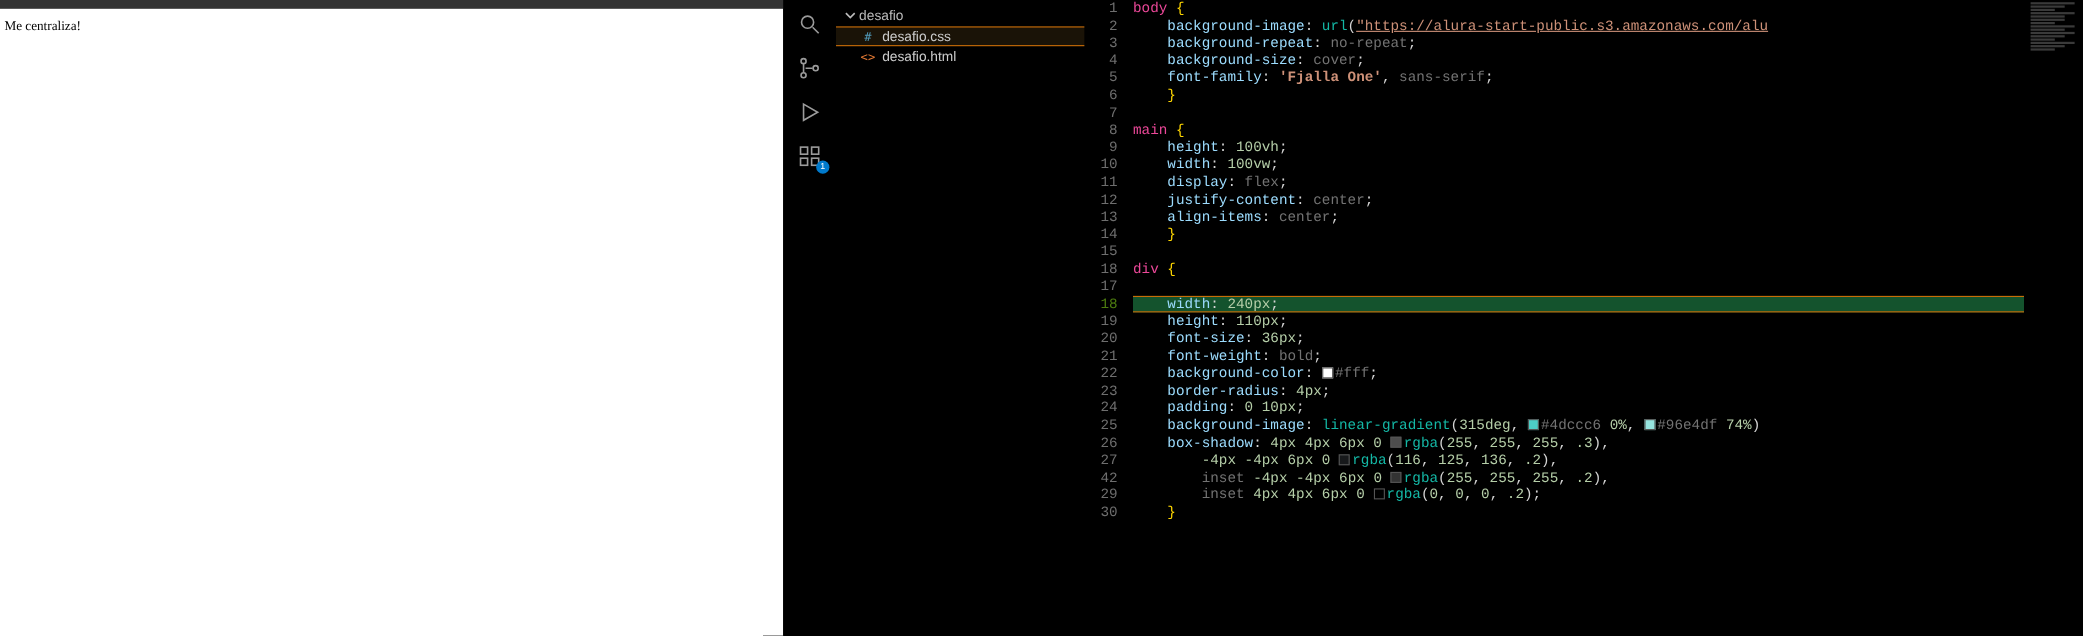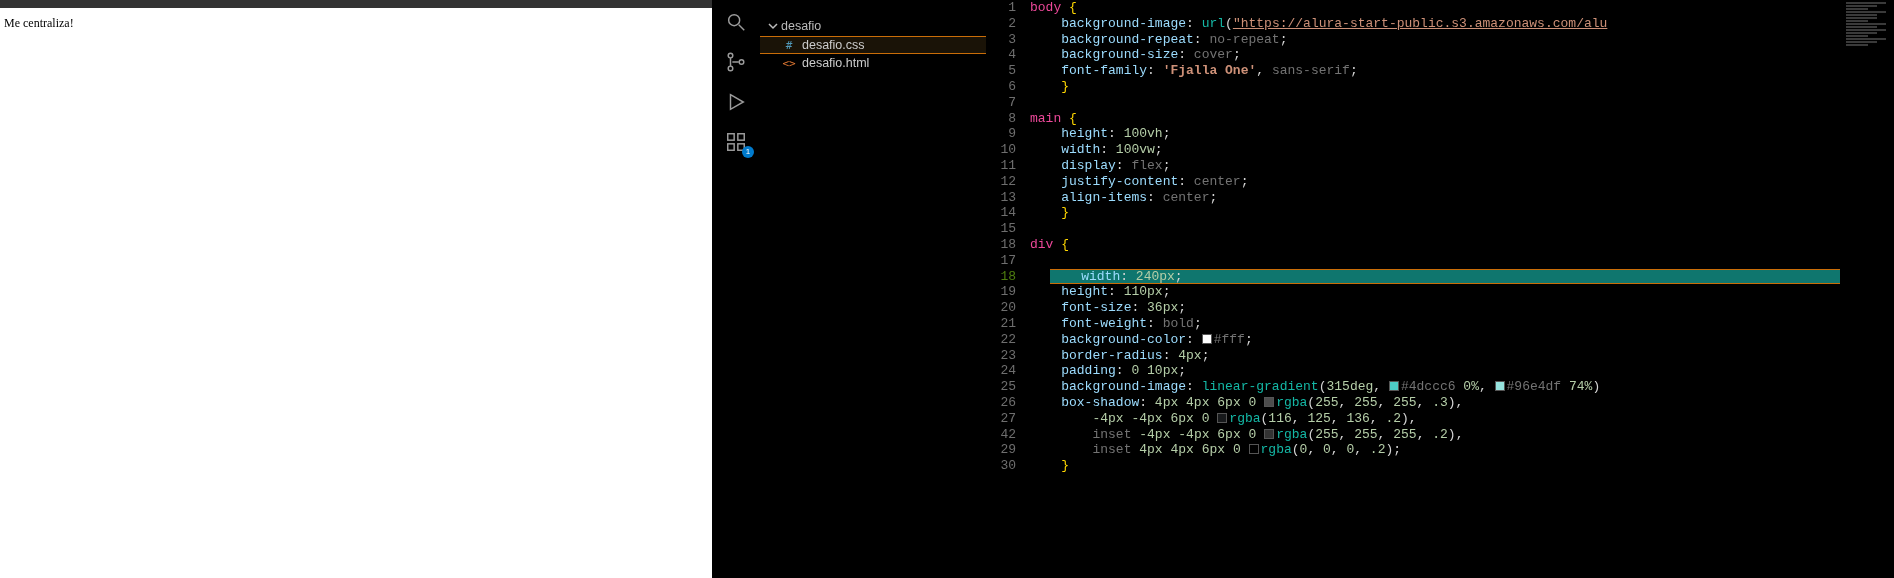--- a/index.html
+++ b/index.html
@@ -11,35 +11,35 @@
   .browser-top { height: 8px; background: #333; }
   .browser-content { flex: 1; padding: 8px 4px; font-family: "Times New Roman", serif; font-size: 12px; color: #000; }
 
   
   .activity-bar { width: 48px; height: 100%; background: #000; display: flex; flex-direction: column; align-items: center; padding-top: 2px; }
   .act-icon { width: 48px; height: 40px; display: flex; align-items: center; justify-content: center; color: #9b9b9b; position: relative; cursor: pointer; }
   .act-icon svg { width: 22px; height: 22px; stroke: currentColor; fill: none; stroke-width: 1.6; }
   .badge { position: absolute; bottom: 4px; right: 6px; background: #007acc; color: #fff; font-size: 8px; border-radius: 8px; min-width: 12px; height: 12px; line-height: 12px; text-align: center; padding: 0 2px; }
 
   
-  .explorer { width: 226px; height: 100%; background: #000; color: #ccc; font-size: 12.5px; padding-top: 16px; }
+  .explorer { width: 226px; height: 100%; background: #000; color: #ccc; font-size: 12.5px; padding-top: 4px; }
   .folder-row { display: flex; align-items: center; height: 20px; padding-left: 8px; color: #bbb; cursor: pointer; }
   .folder-row svg { width: 10px; height: 10px; margin-right: 3px; }
   .file-row { display: flex; align-items: center; height: 18px; padding-left: 22px; color: #ccc; cursor: pointer; }
   .file-row.selected { background: #1a1307; border: 1px solid #c96d08; border-left: none; border-right: none; }
   .file-ico { width: 14px; text-align: center; margin-right: 6px; font-family: monospace; font-size: 11px; }
   .file-ico.css { color: #519aba; }
   .file-ico.html { color: #e37933; }
 
   
   .editor-wrap { flex: 1; height: 100%; background: #000; position: relative; display: flex; }
   .gutter { width: 44px; text-align: right; padding-right: 14px; color: #6e6e6e; font-family: Consolas, "Courier New", monospace; font-size: 13px; line-height: 15.8px; user-select: none; padding-top: 0; }
   .code { flex: 1; font-family: Consolas, "Courier New", monospace; font-size: 13px; line-height: 15.8px; color: #d4d4d4; white-space: pre; position: relative; }
   .line { height: 15.8px; position: relative; }
-  .line.hl { background: #0f766e; margin-left: 20px; }
+  .line.hl { background: #14532d; }
   .line.hl::before, .line.hl::after { content: ""; position: absolute; left: 0; right: 8px; height: 1px; background: #c96d08; }
   .line.hl::before { top: 0; }
   .line.hl::after { bottom: 0; }
   .gutter .ln.hl { color: #4d7c0f; }
 
   
   .sel { color: #ec4899; }
   .brace { color: #ffd700; }
   .prop { color: #9cdcfe; }
   .punc { color: #d4d4d4; }

